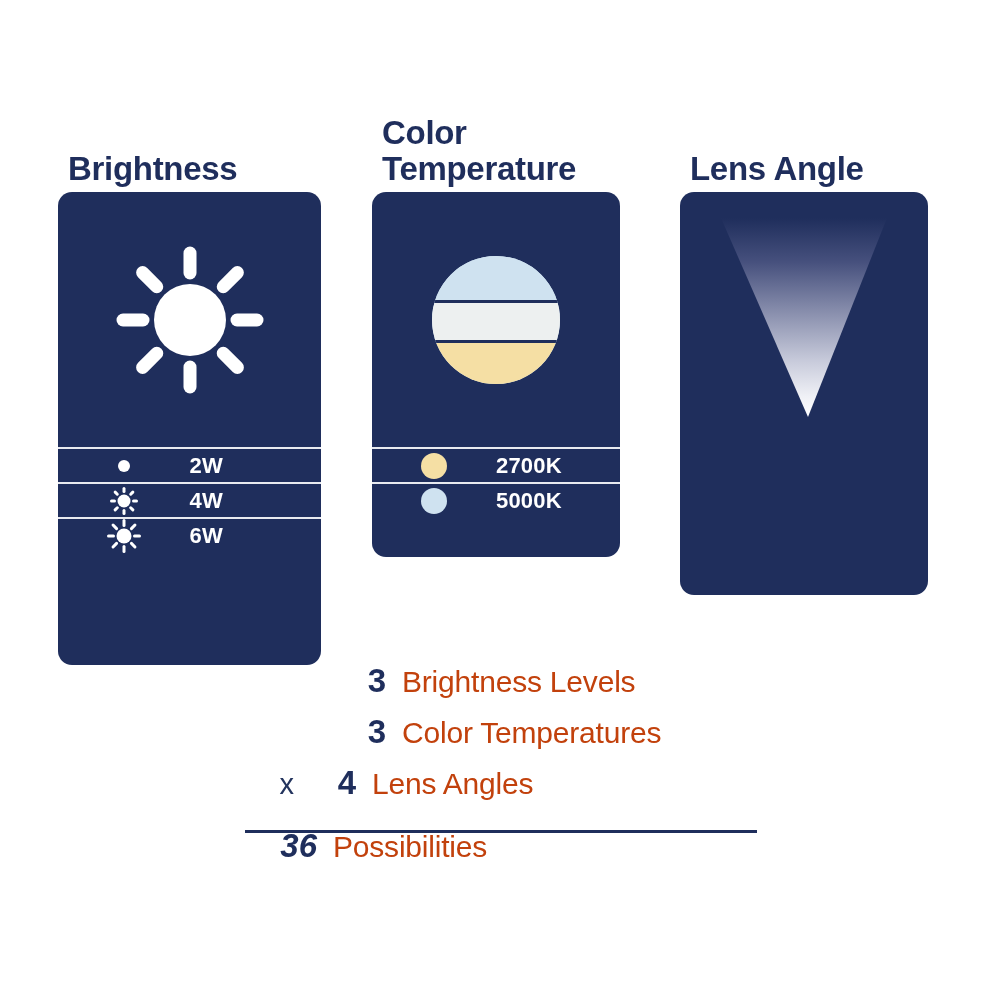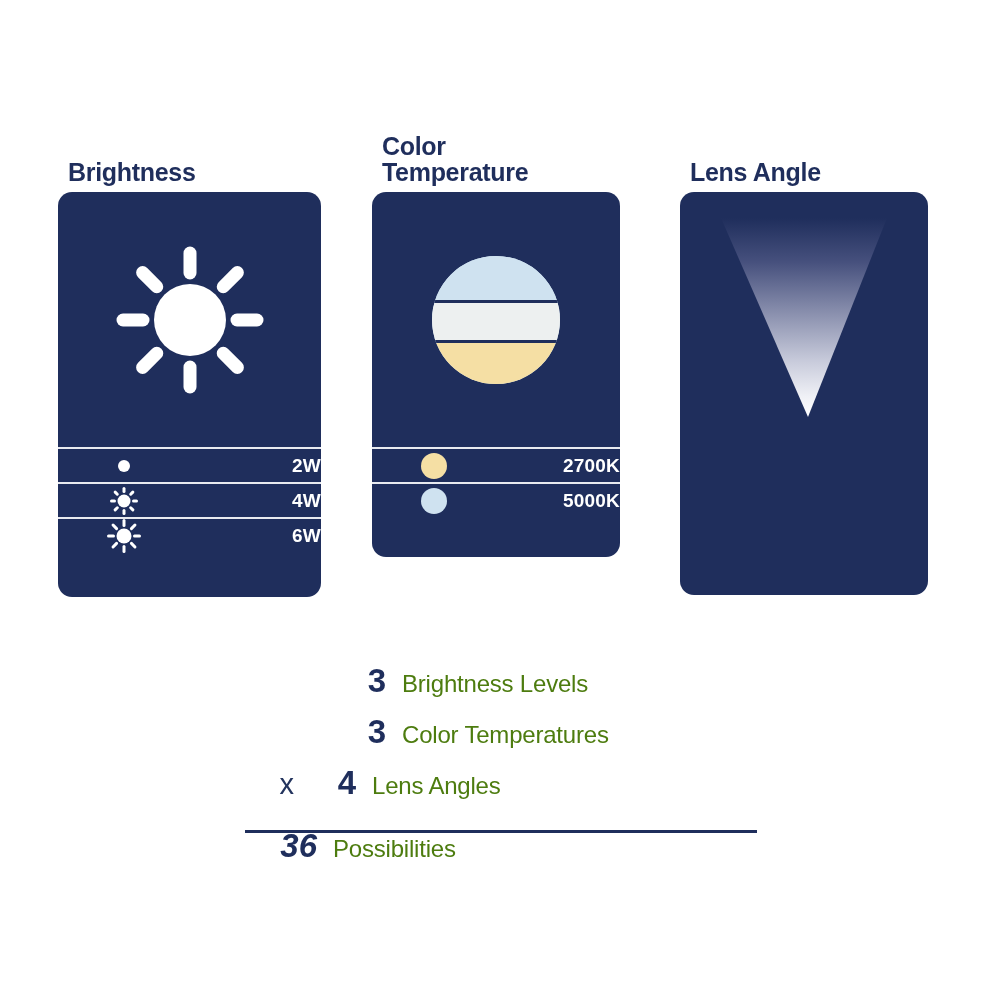--- a/index.html
+++ b/index.html
@@ -16,21 +16,21 @@
     width: 1000px;
     height: 1000px;
     background: #ffffff;
     overflow: hidden;
   }
 
   
   .card-block { position: absolute; }
 
   .card-title {
-    font-size: 25px;
+    font-size: 33px;
     font-weight: bold;
     color: #1F2E5C;
     letter-spacing: -0.3px;
     line-height: 1.07;
     white-space: pre-line;
     position: absolute;
     bottom: 100%;
     left: 10px;
     margin-bottom: 6px;
   }
@@ -66,23 +66,23 @@
   .row-icon {
     width: 50%;
     display: flex;
     align-items: center;
     justify-content: center;
     height: 100%;
   }
 
   .row-label {
     width: 50%;
-    text-align: right;
+    text-align: left;
     color: #ffffff;
-    font-size: 19px;
+    font-size: 22px;
     font-weight: bold;
     letter-spacing: 0.2px;
   }
 
   
   .sun {
     position: relative;
     display: block;
   }
   .sun .disc {
@@ -156,42 +156,42 @@
     padding-right: 2px;
   }
   .sum-num {
     font-size: 33px;
     font-weight: bold;
     color: #1F2E5C;
     width: 60px;
     text-align: right;
   }
   .sum-text {
-    font-size: 24px;
+    font-size: 30px;
     font-weight: normal;
-    color: #4d7c0f;
+    color: #c2410c;
     padding-left: 16px;
     letter-spacing: -0.2px;
   }
   #sum-rule {
     position: absolute;
     left: 245px;
     top: 168px;
     width: 512px;
     height: 3px;
     background: #1F2E5C;
   }
   .sum-line.total { margin-top: 12px; }
 </style>
 </head>
 <body>
 
 <div id="stage">
 
-  <div class="card-block" style="left:58px; top:192px; width:263px; height:405px;">
+  <div class="card-block" style="left:58px; top:192px; width:263px; height:473px;">
     <div class="card-title">Brightness</div>
     <div class="card">
 
       <div class="hero" style="height:255px;">
 
         <div class="sun" style="width:150px; height:150px;">
           <span class="disc" style="width:72px; height:72px;"></span>
           <span class="ray" style="width:13px;height:33px;border-radius:7px;transform:translate(-50%,-50%) rotate(0deg) translateY(-57px);"></span>
           <span class="ray" style="width:13px;height:33px;border-radius:7px;transform:translate(-50%,-50%) rotate(45deg) translateY(-57px);"></span>
           <span class="ray" style="width:13px;height:33px;border-radius:7px;transform:translate(-50%,-50%) rotate(90deg) translateY(-57px);"></span>

